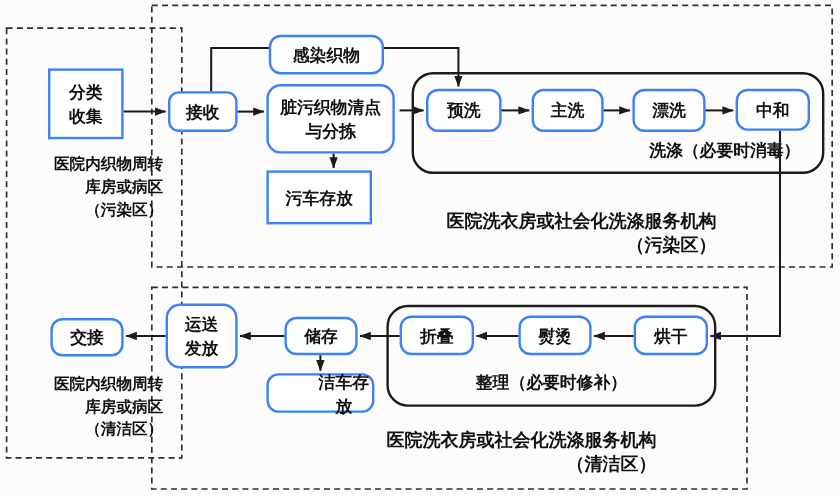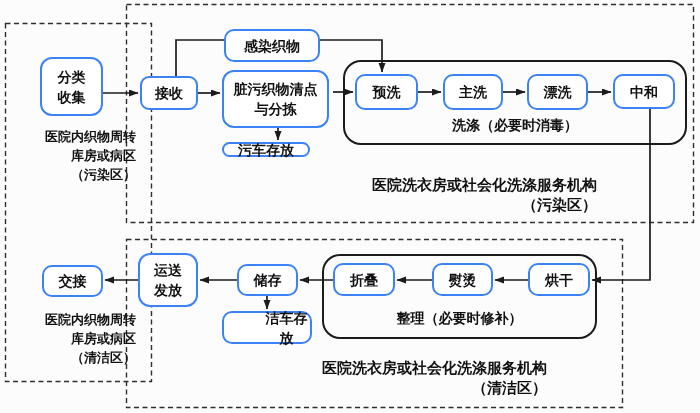--- a/index.html
+++ b/index.html
@@ -39,41 +39,41 @@
 
   <svg width="700" height="413" viewBox="0 0 700 413">
     <rect x="5.5" y="23.5" width="146" height="358" fill="none" stroke="#2e2e2e" stroke-width="1.4" stroke-dasharray="5,3.5"></rect>
     <rect x="126.5" y="4.5" width="567" height="218" fill="none" stroke="#2e2e2e" stroke-width="1.4" stroke-dasharray="5,3.5"></rect>
     <rect x="126.5" y="239.5" width="496" height="168" fill="none" stroke="#2e2e2e" stroke-width="1.4" stroke-dasharray="5,3.5"></rect>
   </svg>
 
   <div class="group-box" style="left:343px;top:60px;width:344px;height:85px;"></div>
   <div class="group-box" style="left:322px;top:254px;width:275px;height:85px;"></div>
 
-  <div class="node" style="left:40px;top:57px;width:63px;height:59px;border-radius:12px;text-align:center;">分类
+  <div class="node" style="left:40px;top:57px;width:63px;height:59px;border-radius:0;text-align:center;">分类
 收集</div>
   <div class="node" style="left:140px;top:76px;width:58px;height:34px;border-radius:9px;">接收</div>
   <div class="node" style="left:224px;top:29px;width:96px;height:33px;border-radius:10px;">感染织物</div>
   <div class="node" style="left:222px;top:70px;width:107px;height:58px;border-radius:12px;">脏污织物清点
 与分拣</div>
-  <div class="node" style="left:222px;top:142px;width:88px;height:15px;border-radius:10px;">污车存放</div>
+  <div class="node" style="left:222px;top:142px;width:88px;height:45px;border-radius:0;">污车存放</div>
   <div class="node" style="left:355px;top:74px;width:63px;height:36px;border-radius:10px;">预洗</div>
   <div class="node" style="left:443px;top:74px;width:60px;height:36px;border-radius:10px;">主洗</div>
   <div class="node" style="left:527px;top:74px;width:61px;height:36px;border-radius:10px;">漂洗</div>
   <div class="node" style="left:613px;top:74px;width:62px;height:35px;border-radius:10px;">中和</div>
   <div class="node" style="left:42px;top:265px;width:61px;height:32px;border-radius:10px;">交接</div>
   <div class="node" style="left:138px;top:253px;width:60px;height:54px;border-radius:12px;text-align:center;">运送
 发放</div>
   <div class="node" style="left:237px;top:264px;width:61px;height:32px;border-radius:10px;">储存</div>
   <div class="node" style="left:222px;top:311px;width:90px;height:33px;border-radius:10px;padding-left:39px;">洁车存放</div>
   <div class="node" style="left:333px;top:263px;width:62px;height:33px;border-radius:10px;text-align:center;">折叠</div>
   <div class="node" style="left:432px;top:263px;width:61px;height:33px;border-radius:10px;">熨烫</div>
   <div class="node" style="left:528px;top:263px;width:62px;height:33px;border-radius:10px;">烘干</div>
 
-  <div class="group-label" style="left:363px;top:117px;width:304px;">洗涤（必要时消毒）</div>
+  <div class="group-label" style="left:363px;top:117px;width:304px;text-align:right;">洗涤（必要时消毒）</div>
   <div class="group-label" style="left:322px;top:310px;width:275px;">整理（必要时修补）</div>
 
   <div class="rlabel small" style="left:8px;top:127px;width:128px;">医院内织物周转
 库房或病区
 （污染区）</div>
   <div class="rlabel big" style="left:357px;top:175px;width:240px;">医院洗衣房或社会化洗涤服务机构
 （污染区）</div>
   <div class="rlabel small" style="left:8px;top:310px;width:128px;">医院内织物周转
 库房或病区
 （清洁区）</div>

